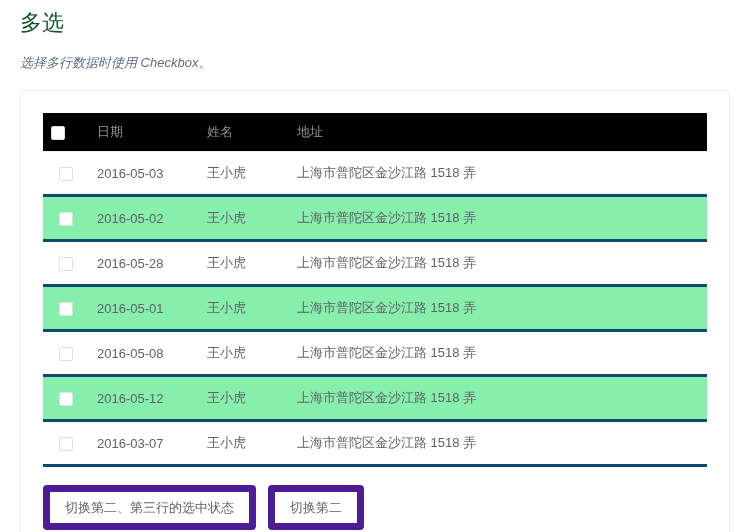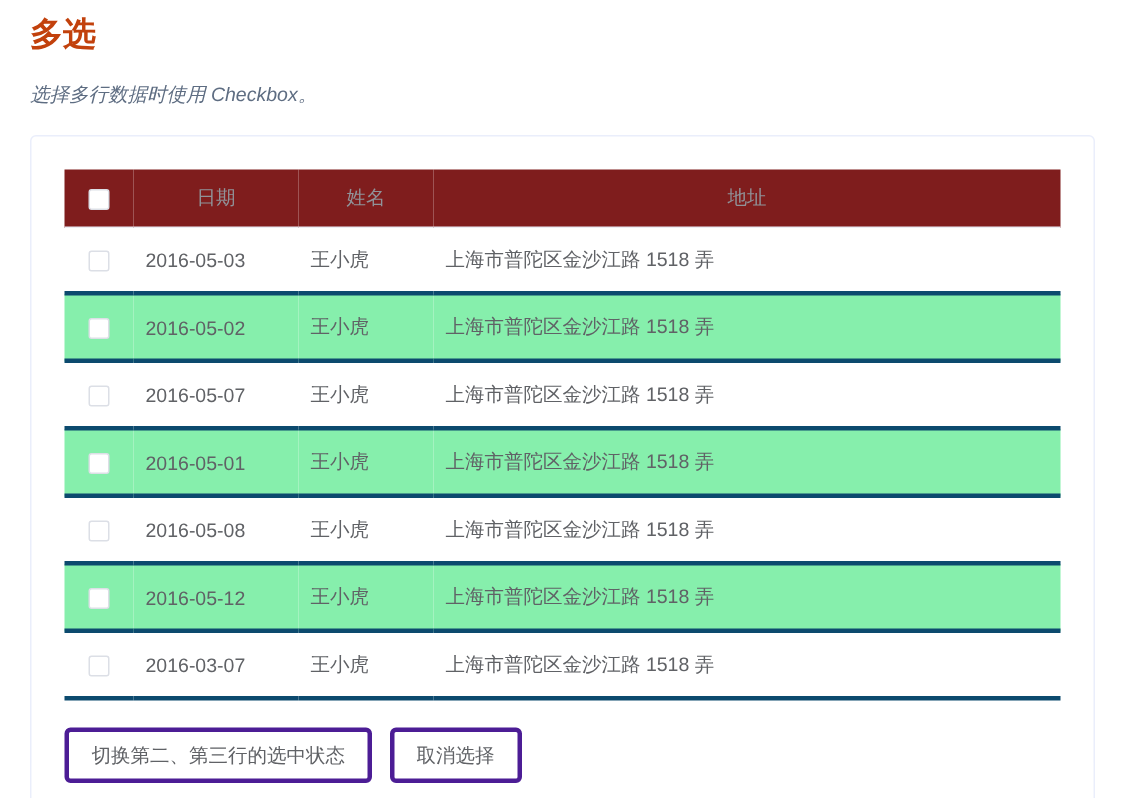--- a/index.html
+++ b/index.html
@@ -6,22 +6,22 @@
     body {
       font-family: "Helvetica Neue", Helvetica, "PingFang SC", "Microsoft YaHei", Arial, sans-serif;
       background: #fff;
       color: #5e6d82;
       font-size: 13px;
       padding: 0 20px 20px 20px;
       width: 750px;
     }
     .section-title {
       font-size: 22px;
-      font-weight: 700;
-      color: #c2410c;
+      font-weight: 400;
+      color: #14532d;
       padding: 8px 0 4px 0;
     }
     .section-desc {
       font-size: 13px;
       color: #5e6d82;
       margin: 12px 0 18px 0;
       font-style: italic;
     }
     .demo-box {
       border: 1px solid #eaeefb;
@@ -30,26 +30,26 @@
     .demo-inner {
       padding: 22px 22px 18px 22px;
     }
     table.el-table {
       width: 100%;
       border-collapse: collapse;
       font-size: 13px;
       color: #606266;
     }
     table.el-table th {
-      text-align: center;
+      text-align: left;
       font-weight: 500;
       color: #909399;
       padding: 10px 8px;
       border-bottom: 1px solid #ebeef5;
-      background: #7f1d1d;
+      background: #000000;
     }
     table.el-table td {
       padding: 12px 8px;
       border-bottom: 3px solid #0c4a6e;
       color: #606266;
     }
     table.el-table tbody tr.striped { background: #86efac; }
     .col-cb { width: 46px; text-align: center; }
     .col-date { width: 110px; }
     .col-name { width: 90px; font-family: Liberation Serif, serif; }
@@ -62,21 +62,21 @@
       border-radius: 2px;
       background: #fff;
       vertical-align: middle;
       cursor: pointer;
     }
     .btn-row { margin-top: 18px; }
     .el-button {
       display: inline-block;
       padding: 9px 15px;
       font-size: 13px;
-      border: 3px solid #4c1d95;
+      border: 7px solid #4c1d95;
       border-radius: 4px;
       background: #fff;
       color: #606266;
       cursor: pointer;
       line-height: 1;
       margin-right: 8px;
     }
     .demo-footer {
       border-top: 1px solid #eaeefb;
       height: 42px;
@@ -116,21 +116,21 @@
             <td>上海市普陀区金沙江路 1518 弄</td>
           </tr>
           <tr class="striped">
             <td class="col-cb"><span class="el-checkbox"></span></td>
             <td class="col-date">2016-05-02</td>
             <td class="col-name">王小虎</td>
             <td>上海市普陀区金沙江路 1518 弄</td>
           </tr>
           <tr>
             <td class="col-cb"><span class="el-checkbox"></span></td>
-            <td class="col-date">2016-05-07</td>
+            <td class="col-date">2016-05-28</td>
             <td class="col-name">王小虎</td>
             <td>上海市普陀区金沙江路 1518 弄</td>
           </tr>
           <tr class="striped">
             <td class="col-cb"><span class="el-checkbox"></span></td>
             <td class="col-date">2016-05-01</td>
             <td class="col-name">王小虎</td>
             <td>上海市普陀区金沙江路 1518 弄</td>
           </tr>
           <tr>
@@ -149,21 +149,21 @@
             <td class="col-cb"><span class="el-checkbox"></span></td>
             <td class="col-date">2016-03-07</td>
             <td class="col-name">王小虎</td>
             <td>上海市普陀区金沙江路 1518 弄</td>
           </tr>
         </tbody>
     </table>
 
     <div class="btn-row">
       <button class="el-button">切换第二、第三行的选中状态</button>
-      <button class="el-button">取消选择</button>
+      <button class="el-button">切换第二</button>
     </div>
   </div>
 
   <div class="demo-footer">
     
     
     
   </div>
 </div>
 

